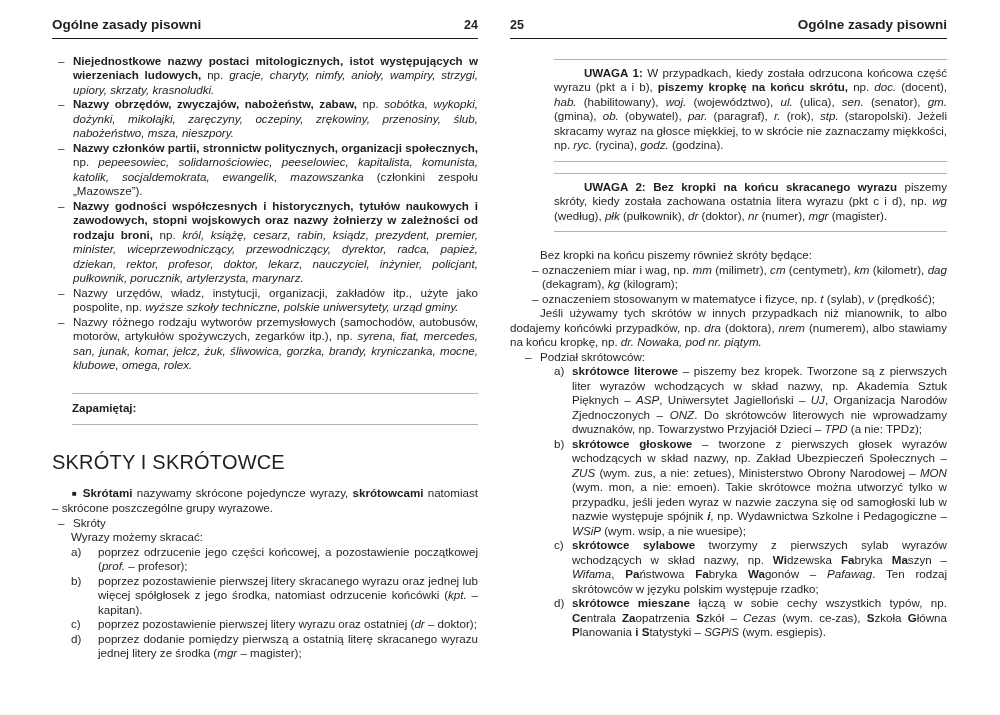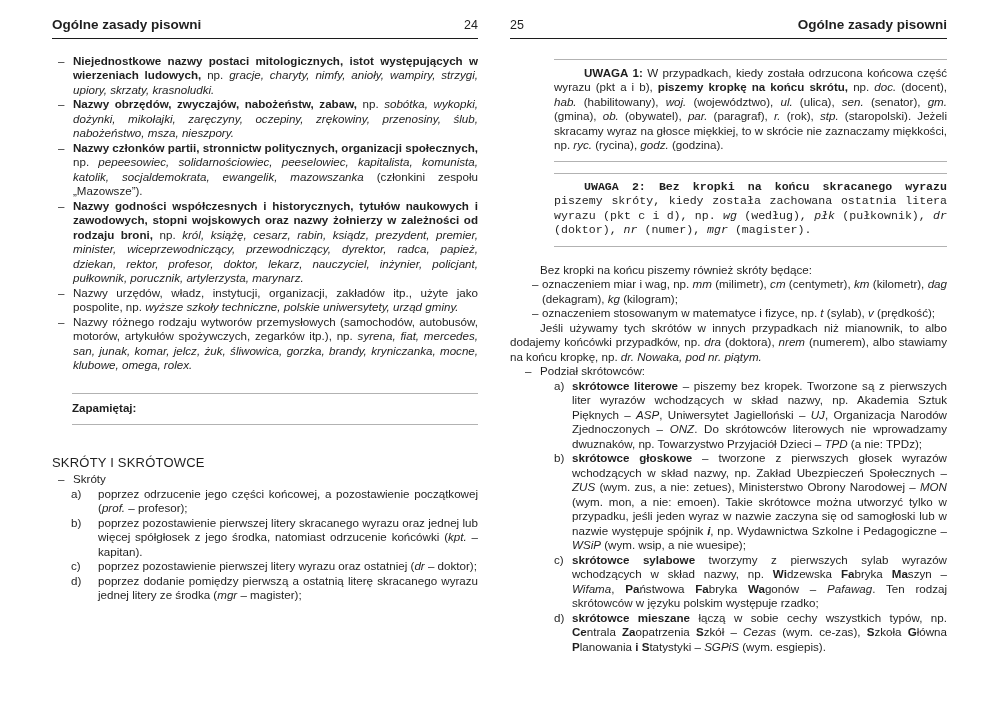--- a/index.html
+++ b/index.html
@@ -11,56 +11,56 @@
   }
   .page{position:absolute;top:18px;}
   #page-left{left:52px;width:426px;}
   #page-right{left:510px;width:437px;}
 
   .page-header{
     display:flex;justify-content:space-between;align-items:flex-start;
     border-bottom:1.6px solid #1c1c1c;padding-bottom:5px;
   }
   .page-title{font-weight:bold;font-size:13.5px;}
-  .page-number{font-size:12.5px;font-weight:normal;}
+  .page-number{font-size:12.5px;font-weight:bold;}
 
   .f-b{font-weight:bold;}
   .f-i{font-style:italic;}
   .f-bi{font-weight:bold;font-style:italic;}
 
   .bullet-list{margin-top:15px;}
   .dash-item{display:flex;}
   .dash-item .marker{flex:0 0 15px;margin-left:6px;}
   .dash-item .btxt{flex:1;text-align:justify;}
 
   .remember-box{
     margin:20px 0 0 20px;
     border-top:1.3px solid #b2b2b2;border-bottom:1.3px solid #b2b2b2;
     padding:7px 0 9px 0;
   }
   .remember-label{font-weight:bold;}
   .remember-body{text-align:justify;text-indent:20px;}
 
-  .section-title{margin-top:28px;font-size:13px;line-height:19px;font-weight:400;letter-spacing:0.2px;}
+  .section-title{margin-top:28px;font-size:20px;line-height:19px;font-weight:400;letter-spacing:0.2px;}
 
   .intro-para{margin-top:14px;text-align:justify;text-indent:20px;}
   .sq-marker{font-size:8px;vertical-align:1.5px;margin-right:5px;}
 
   .sub-lead{margin-left:19px;}
 
   .abc-item{display:flex;margin-left:19px;}
   .abc-item .lbl{flex:0 0 15px;}
   .abc-item .btxt{flex:1;text-align:justify;margin-left:12px;}
 
   .note-box{
     margin:20px 0 0 44px;
     border-top:1.3px solid #b2b2b2;border-bottom:1.3px solid #b2b2b2;
     padding:6px 0 8px 0;
   }
-  .note-box + .note-box{margin-top:11px;font-family:Liberation Mono, monospace;}
+  .note-box + .note-box{margin-top:11px;}
   .note-para{text-align:justify;text-indent:30px;}
 
   .lead-para{margin-top:16px;text-indent:30px;}
   .measure-item{display:flex;}
   .measure-item .marker{flex:0 0 10px;margin-left:22px;}
   .measure-item .btxt{flex:1;text-align:justify;}
   .cases-para{text-align:justify;text-indent:30px;}
 
   .podzial-dash{display:flex;}
   .podzial-dash .marker{flex:0 0 15px;margin-left:15px;}
@@ -104,25 +104,29 @@
       <div class="btxt"><span>Nazwy różnego rodzaju wytworów przemysłowych (samochodów, autobusów, motorów, artykułów spożywczych, zegarków itp.), np. </span><span class="f-i">syrena, fiat, mercedes, san, junak, komar, jelcz, żuk, śliwowica, gorzka, brandy, kryniczanka, mocne, klubowe, omega, rolex.</span></div>
     </div>
   </div>
 
   <div class="remember-box">
     <div class="remember-label">Zapamiętaj:</div>
   </div>
 
   <div class="section-title">SKRÓTY I SKRÓTOWCE</div>
 
+  <div class="intro-para">
+    <span class="sq-marker">■</span><span><span class="f-b">Skrótami </span><span>nazywamy skrócone pojedyncze wyrazy, </span><span class="f-b">skrótowcami </span><span>natomiast – skrócone poszczególne grupy wyrazowe.</span></span>
+  </div>
 
   <div class="dash-item">
     <span class="marker">–</span>
     <div class="btxt" style="text-align:left;">Skróty</div>
   </div>
+  <div class="sub-lead">Wyrazy możemy skracać:</div>
 
   <div class="abc-item">
     <span class="lbl">a)</span>
     <div class="btxt"><span>poprzez odrzucenie jego części końcowej, a pozostawienie początkowej (</span><span class="f-i">prof.</span><span> – profesor);</span></div>
   </div>
   <div class="abc-item">
     <span class="lbl">b)</span>
     <div class="btxt"><span>poprzez pozostawienie pierwszej litery skracanego wyrazu oraz jednej lub więcej spółgłosek z jego środka, natomiast odrzucenie końcówki (</span><span class="f-i">kpt.</span><span> – kapitan).</span></div>
   </div>
   <div class="abc-item">

